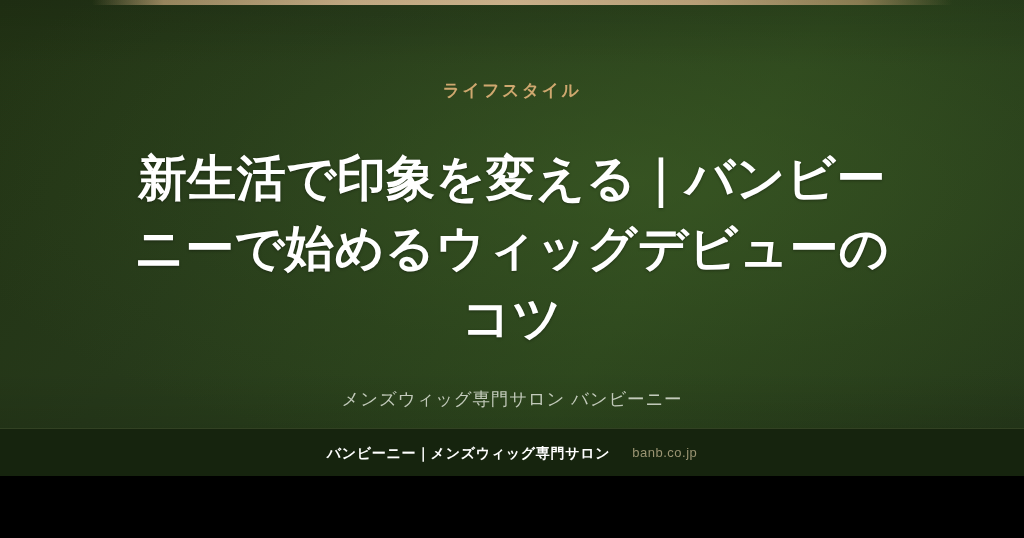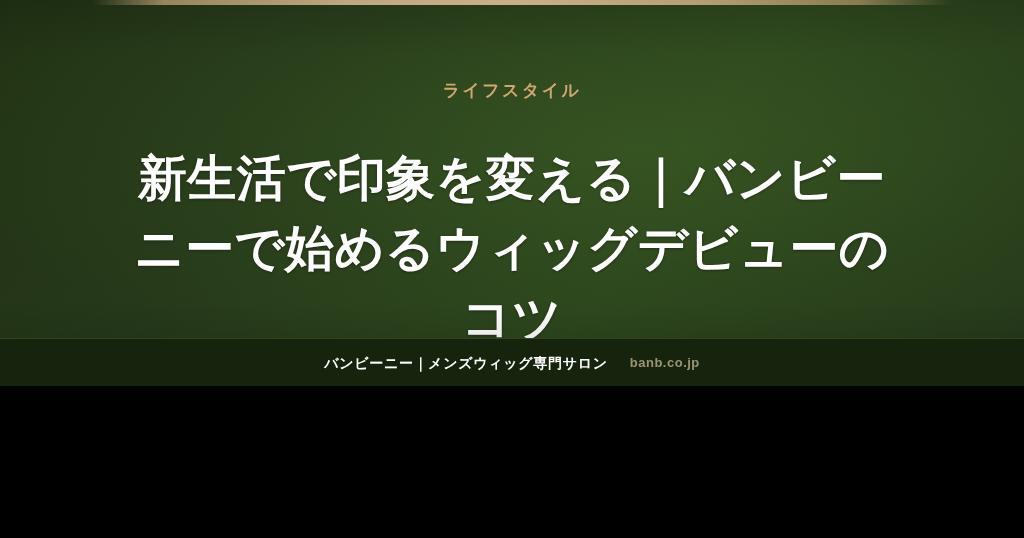--- a/index.html
+++ b/index.html
@@ -5,21 +5,21 @@
   html, body {
     margin: 0;
     padding: 0;
     background: #000;
   }
   * { box-sizing: border-box; }
 
   .card {
     position: relative;
     width: 1024px;
-    height: 386px;
+    height: 476px;
     overflow: hidden;
     font-family: "Liberation Sans", "DejaVu Sans", sans-serif;
     background-color: #2a4019;
     background-image:
       radial-gradient(ellipse 95% 85% at 62% 38%, rgba(63,96,38,0.55) 0%, rgba(55,85,33,0.22) 45%, rgba(0,0,0,0) 72%),
       linear-gradient(125deg, #223314 0%, #26391a 28%, #2c451d 62%, #25381a 100%);
   }
 
   
   .top-accent {
@@ -112,21 +112,21 @@
     color: #ffffff;
     font-size: 14px;
     font-weight: bold;
     letter-spacing: 0.7px;
     line-height: 1;
   }
 
   .footer-url {
     color: #9a9472;
     font-size: 13px;
-    font-weight: bold;
+    font-weight: normal;
     letter-spacing: 0.5px;
     line-height: 1;
   }
 </style>
 </head>
 <body>
 
 <div class="card">
 
   <div class="top-accent"></div>

